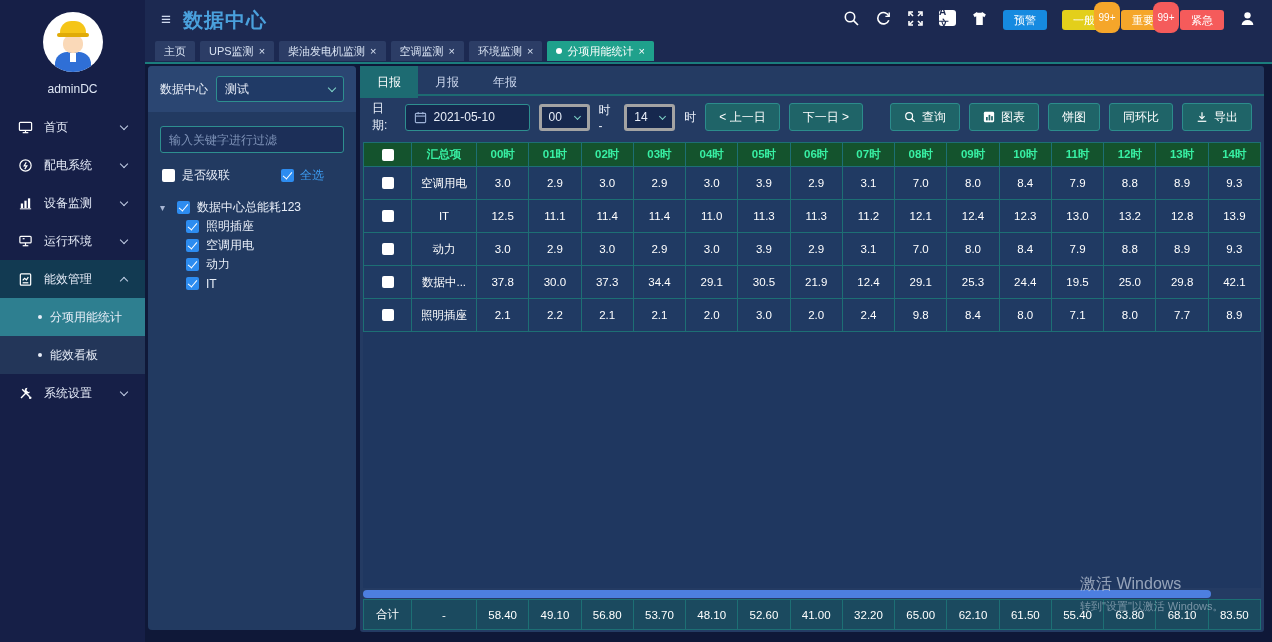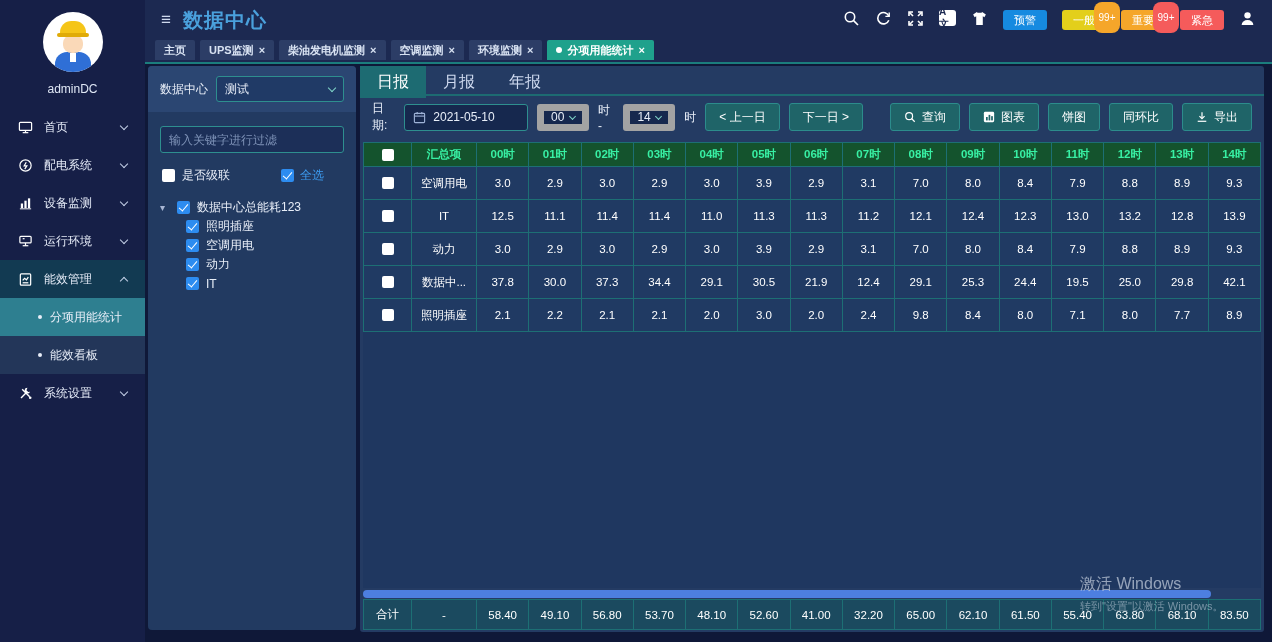--- a/index.html
+++ b/index.html
@@ -31,21 +31,21 @@
   
   .topbar { position:absolute; left:145px; top:0; width:1127px; height:40px; background:#1c2951; display:flex; align-items:center; padding:0 16px; z-index:2; }
   .hamburger { color:#cfd9ee; font-size:17px; margin-right:12px; cursor:pointer; }
   .app-title { color:#4aa0dc; font-size:20px; font-weight:bold; letter-spacing:1px; }
   .topbar-right { margin-left:auto; display:flex; gap:15px; }
   .tb-icon { width:17px; height:17px; cursor:pointer; }
   .lang-box { width:17px; height:16px; background:#fff; border-radius:3px; color:#1c2951; font-weight:bold; font-size:10px; display:flex; align-items:center; justify-content:center; cursor:pointer; }
   .alert-btn { position:relative; height:20px; border-radius:3px; color:#fff; font-size:11px; padding:0 11px; display:flex; align-items:center; cursor:pointer; }
   .alert-btn .pill { position:absolute; top:-8px; right:-14px; min-width:26px; height:31px; border-radius:8px; color:#fff; font-size:10px; display:flex; align-items:center; justify-content:center; padding:0 4px; }
   
-  .pagetabs { position:absolute; left:145px; top:40px; width:1127px; height:24px; background:#1c2951; border-bottom:2px solid #1b7d7d; display:flex; align-items:flex-start; padding-left:10px; gap:5px; z-index:2;font-weight:bold; }
+  .pagetabs { position:absolute; left:145px; top:40px; width:1127px; height:24px; background:#1c2951; border-bottom:2px solid #1b7d7d; display:flex; align-items:center; padding-left:10px; gap:5px; z-index:2; }
   .ptab { height:20px; background:#2c3d66; color:#d8e2f2; font-size:11px; padding:0 9px; display:flex; align-items:center; gap:5px; cursor:pointer; border-radius:2px 2px 0 0; }
   .ptab.active { background:#1fa18c; color:#fff; }
   .ptab .adot { width:6px; height:6px; border-radius:50%; background:#fff; }
   .ptab .close { font-size:11px; color:inherit; cursor:pointer; }
   
   .left-panel { position:absolute; left:148px; top:66px; width:208px; height:564px; background:#223a61; border-radius:4px; z-index:1; }
   .lp-head { height:46px; background:#2b4672; border-radius:4px 4px 0 0; display:flex; align-items:center; padding:0 12px; gap:8px; }
   .lp-select { flex:1; height:26px; border:1px solid #2e8f8f; border-radius:3px; background:#203a66; display:flex; align-items:center; padding:0 8px; cursor:pointer; }
   .lp-select .chevs { margin-left:auto; width:6px; height:6px; border-right:1.4px solid #7fd4c8; border-bottom:1.4px solid #7fd4c8; transform:rotate(45deg); margin-top:-3px; }
   .lp-search { margin:14px 12px 0 12px; height:27px; border:1px solid #2e8f8f; border-radius:3px; background:#1c2f58; width:184px; color:#e8eef8; font-size:12px; padding:0 8px; }
@@ -56,26 +56,26 @@
   .cb-blue::after { content:""; position:absolute; left:4px; top:1px; width:4px; height:8px; border-right:1.6px solid #fff; border-bottom:1.6px solid #fff; transform:rotate(40deg); }
   .sel-all { margin-left:44px; display:flex; align-items:center; gap:6px; }
   .link-blue { color:#3d9df2; cursor:pointer; }
   .tree { margin:14px 0 0 12px; }
   .tree-row { display:flex; align-items:center; gap:7px; height:19px; cursor:pointer; }
   .tree-child { padding-left:26px; }
   .caret { color:#a8b6d4; font-size:10px; width:10px; }
   
   .main-panel { position:absolute; left:360px; top:66px; width:904px; height:566px; background:#243b63; border-radius:3px; z-index:1; }
   .report-tabs { height:30px; display:flex; border-bottom:2px solid #1d6b72; }
-  .rtab { padding:16px 17px; display:flex; align-items:center; color:#cfdaf0; cursor:pointer; font-size:16px; }
+  .rtab { padding:16px 17px; display:flex; align-items:center; color:#cfdaf0; cursor:pointer; font-size:12px; }
   .rtab.active { background:#1d6b72; color:#fff; }
   .toolbar { height:42px; display:flex; align-items:center; padding:0 12px; gap:9px; }
   .tb-label { color:#e8eef8; }
   .date-input { width:142px; height:27px; background:#16284e; border:1px solid #2e8f8f; border-radius:3px; display:flex; align-items:center; padding:0 8px; gap:7px; cursor:pointer; }
-  .hour-select { width:56px; height:27px; background:#16284e; border:7px solid #a3a3a3; border-radius:3px; display:flex; align-items:center; padding:0 7px; cursor:pointer; }
+  .hour-select { width:56px; height:27px; background:#16284e; border:3px solid #a3a3a3; border-radius:3px; display:flex; align-items:center; padding:0 7px; cursor:pointer; }
   .hour-select .chevs { margin-left:auto; width:5px; height:5px; border-right:1.3px solid #7fd4c8; border-bottom:1.3px solid #7fd4c8; transform:rotate(45deg); margin-top:-2px; }
   .t-btn { height:28px; background:#1f6468; border:1px solid #2c8c8c; border-radius:3px; color:#fff; font-size:12px; padding:0 13px; display:flex; align-items:center; gap:6px; cursor:pointer; white-space:nowrap; }
   .t-btn svg { width:12px; height:12px; }
   .gap-l { margin-left:18px; }
   
   .table-wrap { position:absolute; left:3px; top:76px; width:898px; height:446px; background:#1f3760; }
   table { border-collapse:collapse; width:898px; table-layout:fixed; }
   th,td { border:1px solid #1d6f74; text-align:center; font-size:11.5px; }
   thead th { height:24px; background:#14532d; color:#38f0a4; font-weight:bold; }
   tbody td { height:33px; background:#203a63; color:#fff; }

